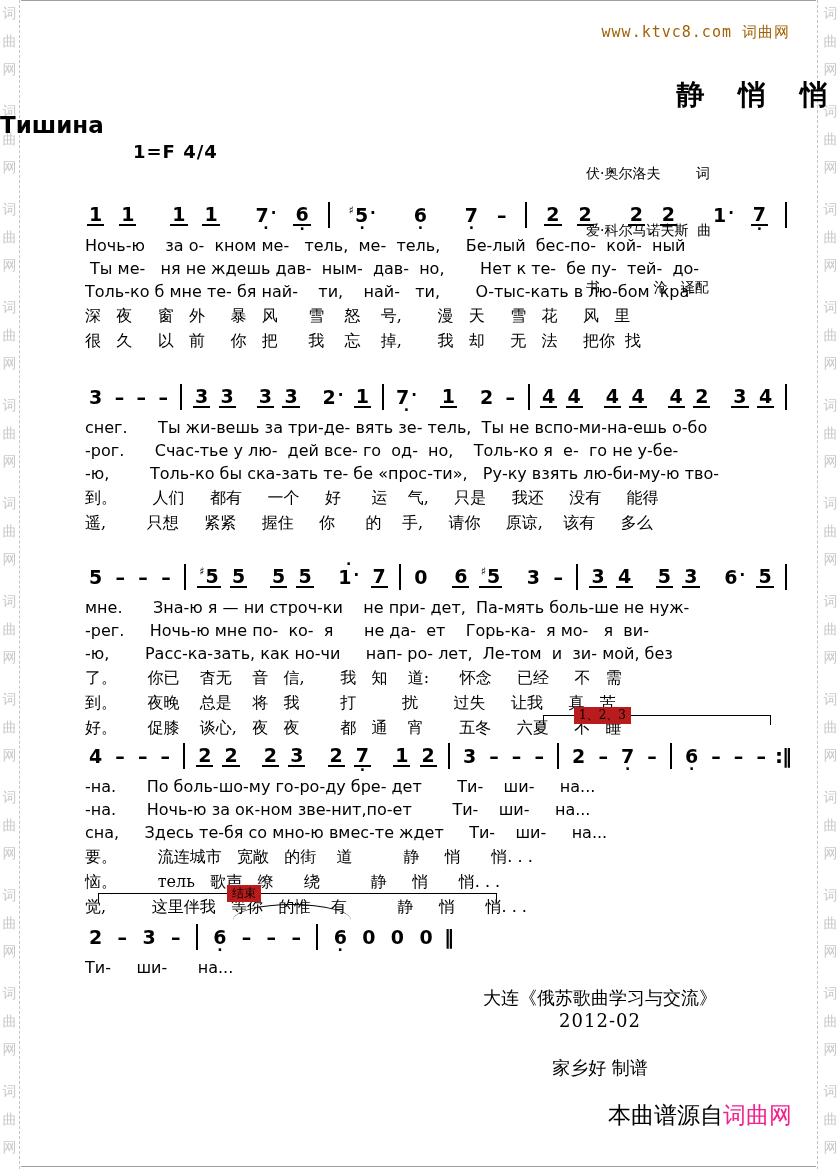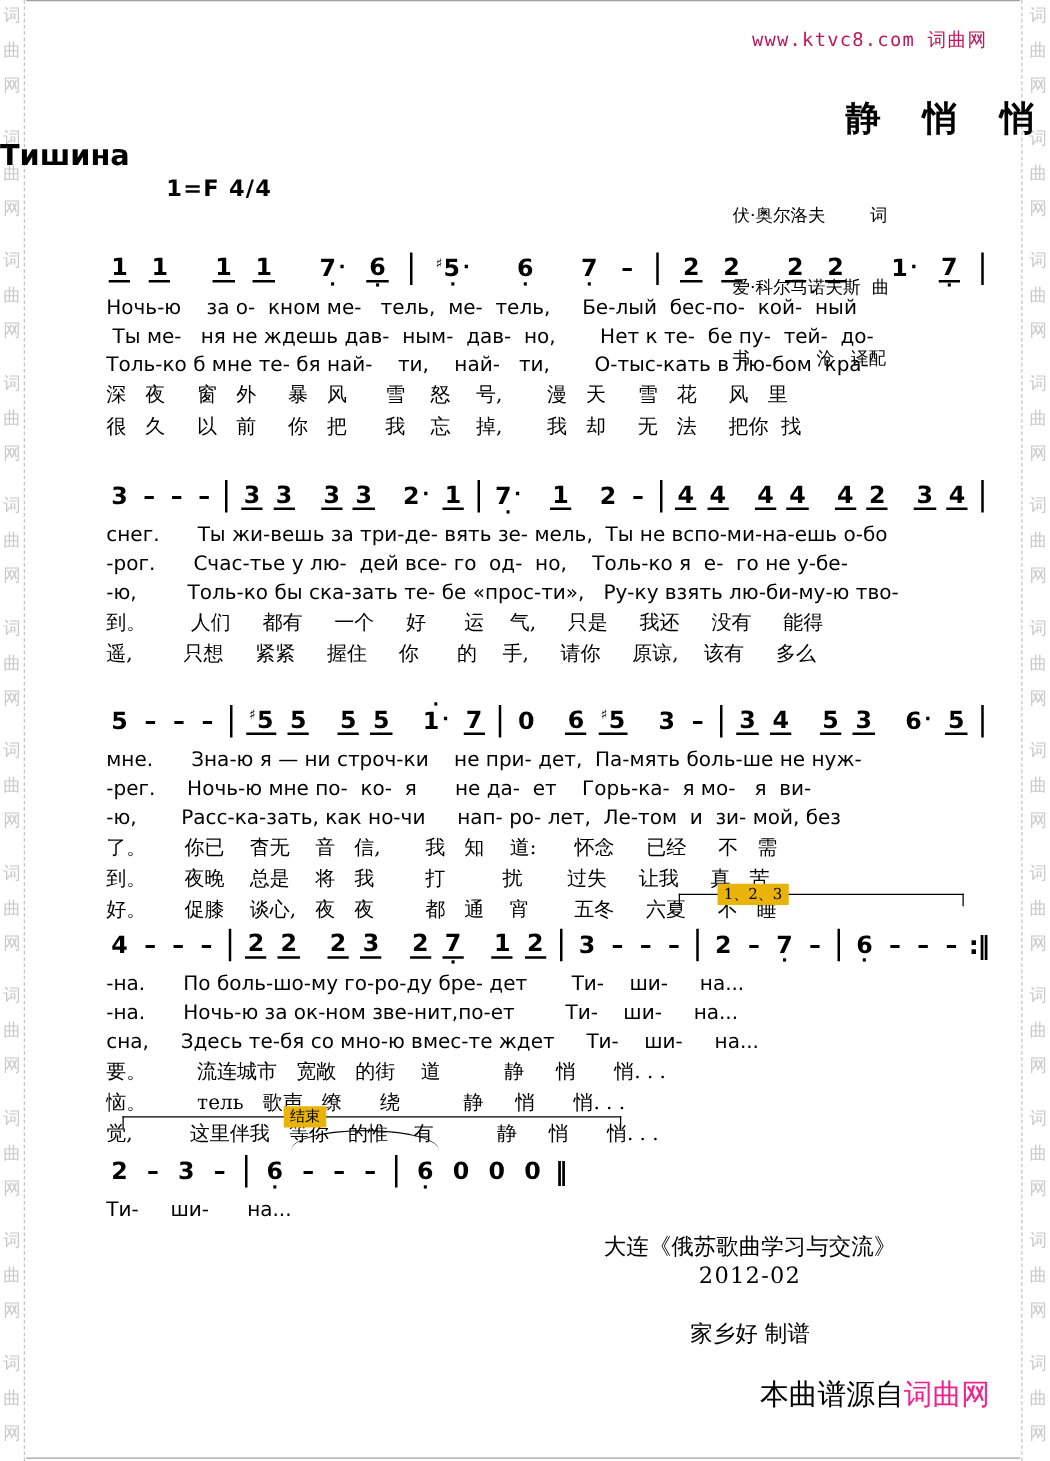--- a/index.html
+++ b/index.html
@@ -42,21 +42,21 @@
   .tok .sh{font-size:11px;line-height:10px;margin-right:1px;}
   .tok .da{font-size:15px;margin-left:2px;}
   .barline{width:2px;height:26px;background:#000;margin:0 4px;flex:0 0 auto;}
   .gap{width:8px;flex:0 0 auto;}
   .fin{font-size:20px;font-weight:bold;letter-spacing:-1px;}
   .lyr{white-space:pre;font-size:16px;line-height:23px;}
   .lyr.zh{font-family:"DejaVu Serif",serif;line-height:25px;}
   
   .volta{position:absolute;border-top:1px solid #000;border-left:1px solid #000;
          border-right:1px solid #000;height:9px;}
-  .volta .vlabel{position:absolute;top:-9px;background:#eab308;padding:0 5px;font-size:12px;
+  .volta .vlabel{position:absolute;top:-9px;background:#b91c1c;padding:0 5px;font-size:12px;
                  font-family:"DejaVu Serif",serif;white-space:nowrap;}
   .volta-first{left:458px;width:226px;top:-22px;}
   .volta-first .vlabel{left:30px;}
   .volta-final{left:13px;width:397px;top:-25px;}
   .volta-final .vlabel{left:128px;}
   .tie{position:absolute;left:148px;top:-14px;width:118px;height:15px;
        border-top:1.5px solid #000;border-radius:50% 50% 0 0/100% 100% 0 0;}
   
   .pub-block{position:absolute;top:986px;left:420px;width:360px;text-align:center;
              font-family:"DejaVu Serif",serif;font-size:18px;line-height:23px;}
@@ -191,21 +191,21 @@
         <span>曲</span>
         <span>网</span>
       </div>
       <div class="wm-group">
         <span>词</span>
         <span>曲</span>
         <span>网</span>
       </div>
     </div>
 
-  <div class="site-link" id="site-link" style="color: #be185d;">www.ktvc8.com 词曲网</div>
+  <div class="site-link" id="site-link" style="color: #a16207;">www.ktvc8.com 词曲网</div>
 
   <div class="title">静 悄 悄</div>
   <div class="subtitle">Тишина</div>
   <div class="key-sig">1=F  4/4</div>
   <div class="credits">
     <div>伏·奥尔洛夫        词</div>
     <div>爱·科尔马诺夫斯  曲</div>
     <div>书            沧   译配</div>
   </div>
 
@@ -425,21 +425,21 @@
             <span class="n u">3</span>
             <span class="dot off">·</span>
           </span>
           <span class="tok">
             <span class="dot off">·</span>
             <span class="n u">4</span>
             <span class="dot off">·</span>
           </span>
           <span class="barline"></span>
         </div>
-        <div class="lyr ru">снег.      Ты жи-вешь за три-де- вять зе- мель,  Ты не вспо-ми-на-ешь о-бо</div>
+        <div class="lyr ru">снег.      Ты жи-вешь за три-де- вять зе- тель,  Ты не вспо-ми-на-ешь о-бо</div>
         <div class="lyr ru">-рог.      Счас-тье у лю-  дей все- го  од-  но,    Толь-ко я  е-  го не у-бе-</div>
         <div class="lyr ru">-ю,        Толь-ко бы ска-зать те- бе «прос-ти»,   Ру-ку взять лю-би-му-ю тво-</div>
         <div class="lyr zh">到。       人们     都有     一个     好      运    气,     只是     我还     没有     能得</div>
         <div class="lyr zh">遥,        只想     紧紧     握住     你      的    手,     请你     原谅,    该有     多么</div>
       </div>
       <div class="system" style="position: absolute;">
         <div class="notes-row">
           <span class="tok">
             <span class="dot off">·</span>
             <span class="n">5</span>

